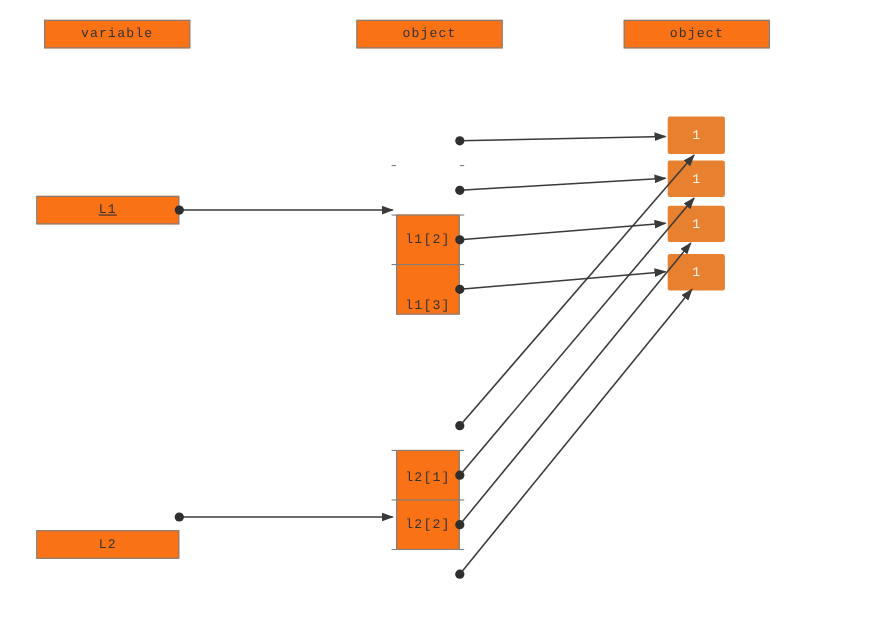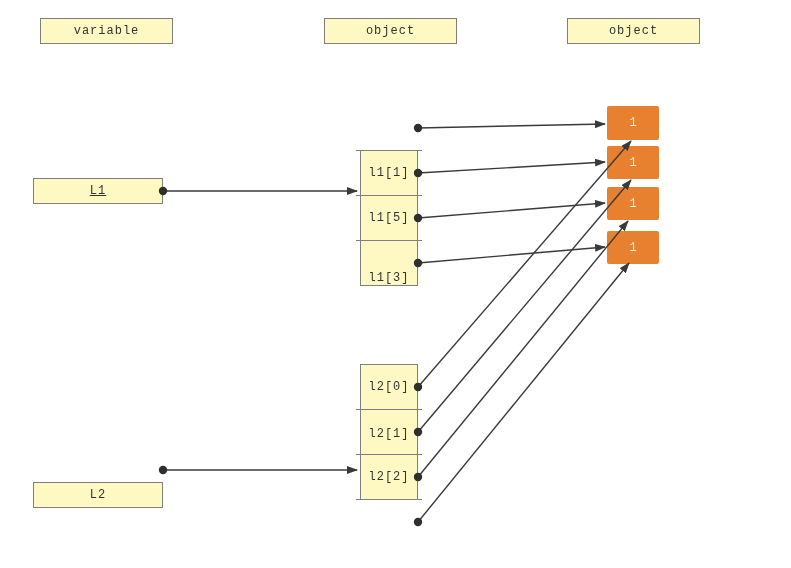--- a/index.html
+++ b/index.html
@@ -12,21 +12,21 @@
     width: 791px;
     height: 568px;
     background: #ffffff;
     overflow: hidden;
     font-family: "Liberation Mono", "DejaVu Sans Mono", monospace;
   }
   .box {
     position: absolute;
     box-sizing: border-box;
     border: 1px solid #7f7f7f;
-    background: #fef9c3;
+    background: #f97316;
     display: flex;
     align-items: center;
     justify-content: center;
     font-size: 12px;
     color: #333333;
     letter-spacing: 1px;
     white-space: nowrap;
   }
   .obj {
     position: absolute;
@@ -57,31 +57,25 @@
     </div>
     <div class="box" style="left: 567px; top: 18px; width: 133px; height: 26px; border-color: rgb(127, 127, 127); color: rgb(51, 51, 51);">
       <span>object</span>
     </div>
     <div class="box" style="left: 33px; top: 178px; width: 130px; height: 26px; border-color: rgb(127, 127, 127); color: rgb(51, 51, 51); text-decoration: underline;">
       <span>L1</span>
     </div>
     <div class="box" style="left: 33px; top: 482px; width: 130px; height: 26px; border-color: rgb(127, 127, 127); color: rgb(51, 51, 51);">
       <span>L2</span>
     </div>
-    <div class="box" style="left: 360px; top: 150px; width: 58px; height: 46px; border-color: rgb(127, 127, 127); color: rgb(51, 51, 51);">
-      <span>l1[1]</span>
-    </div>
     <div class="box" style="left: 360px; top: 195px; width: 58px; height: 46px; border-color: rgb(127, 127, 127); color: rgb(51, 51, 51);">
-      <span>l1[5]</span>
+      <span>l1[2]</span>
     </div>
     <div class="box" style="left: 360px; top: 240px; width: 58px; height: 46px; border-color: rgb(127, 127, 127); color: rgb(51, 51, 51); align-items: flex-end;">
       <span>l1[3]</span>
-    </div>
-    <div class="box" style="left: 360px; top: 364px; width: 58px; height: 46px; border-color: rgb(127, 127, 127); color: rgb(51, 51, 51);">
-      <span>l2[0]</span>
     </div>
     <div class="box" style="left: 360px; top: 409px; width: 58px; height: 50px; border-color: rgb(127, 127, 127); color: rgb(51, 51, 51);">
       <span>l2[1]</span>
     </div>
     <div class="box" style="left: 360px; top: 454px; width: 58px; height: 46px; border-color: rgb(127, 127, 127); color: rgb(51, 51, 51); align-items: center;">
       <span>l2[2]</span>
     </div>
     <div class="obj" style="left: 607px; top: 106px; width: 52px; height: 34px; background: rgb(232, 129, 47); color: rgb(250, 243, 227);">
       <span>1</span>
     </div>

